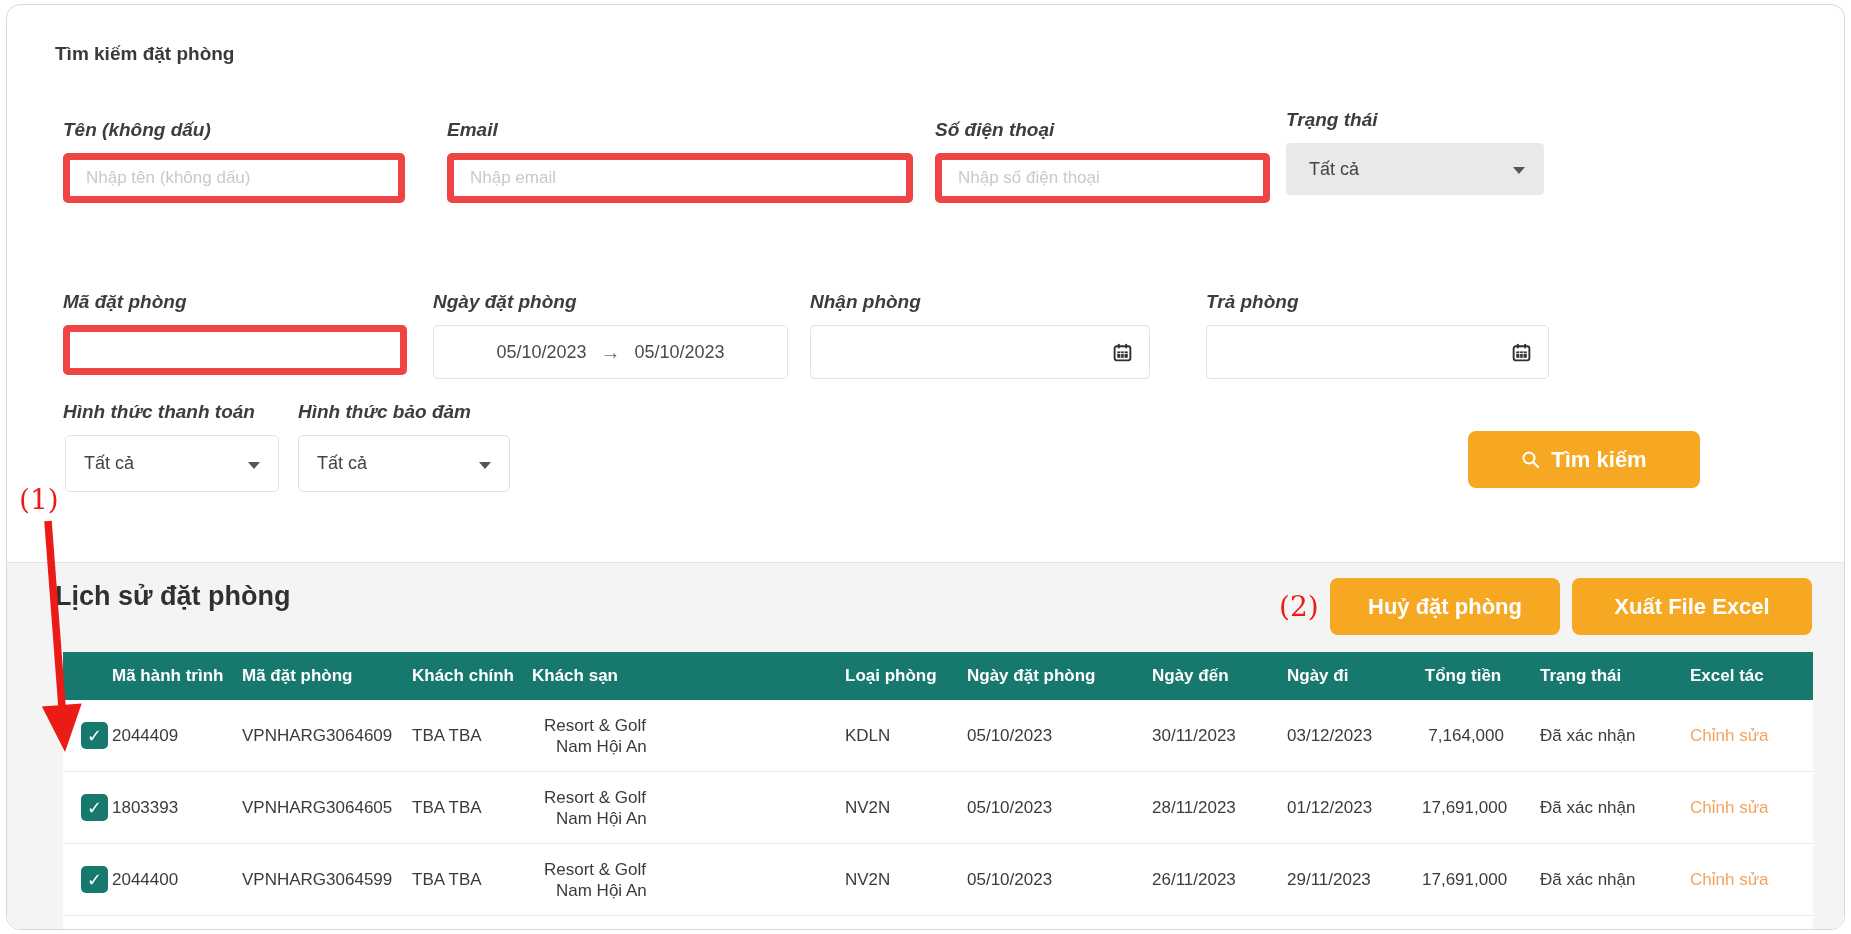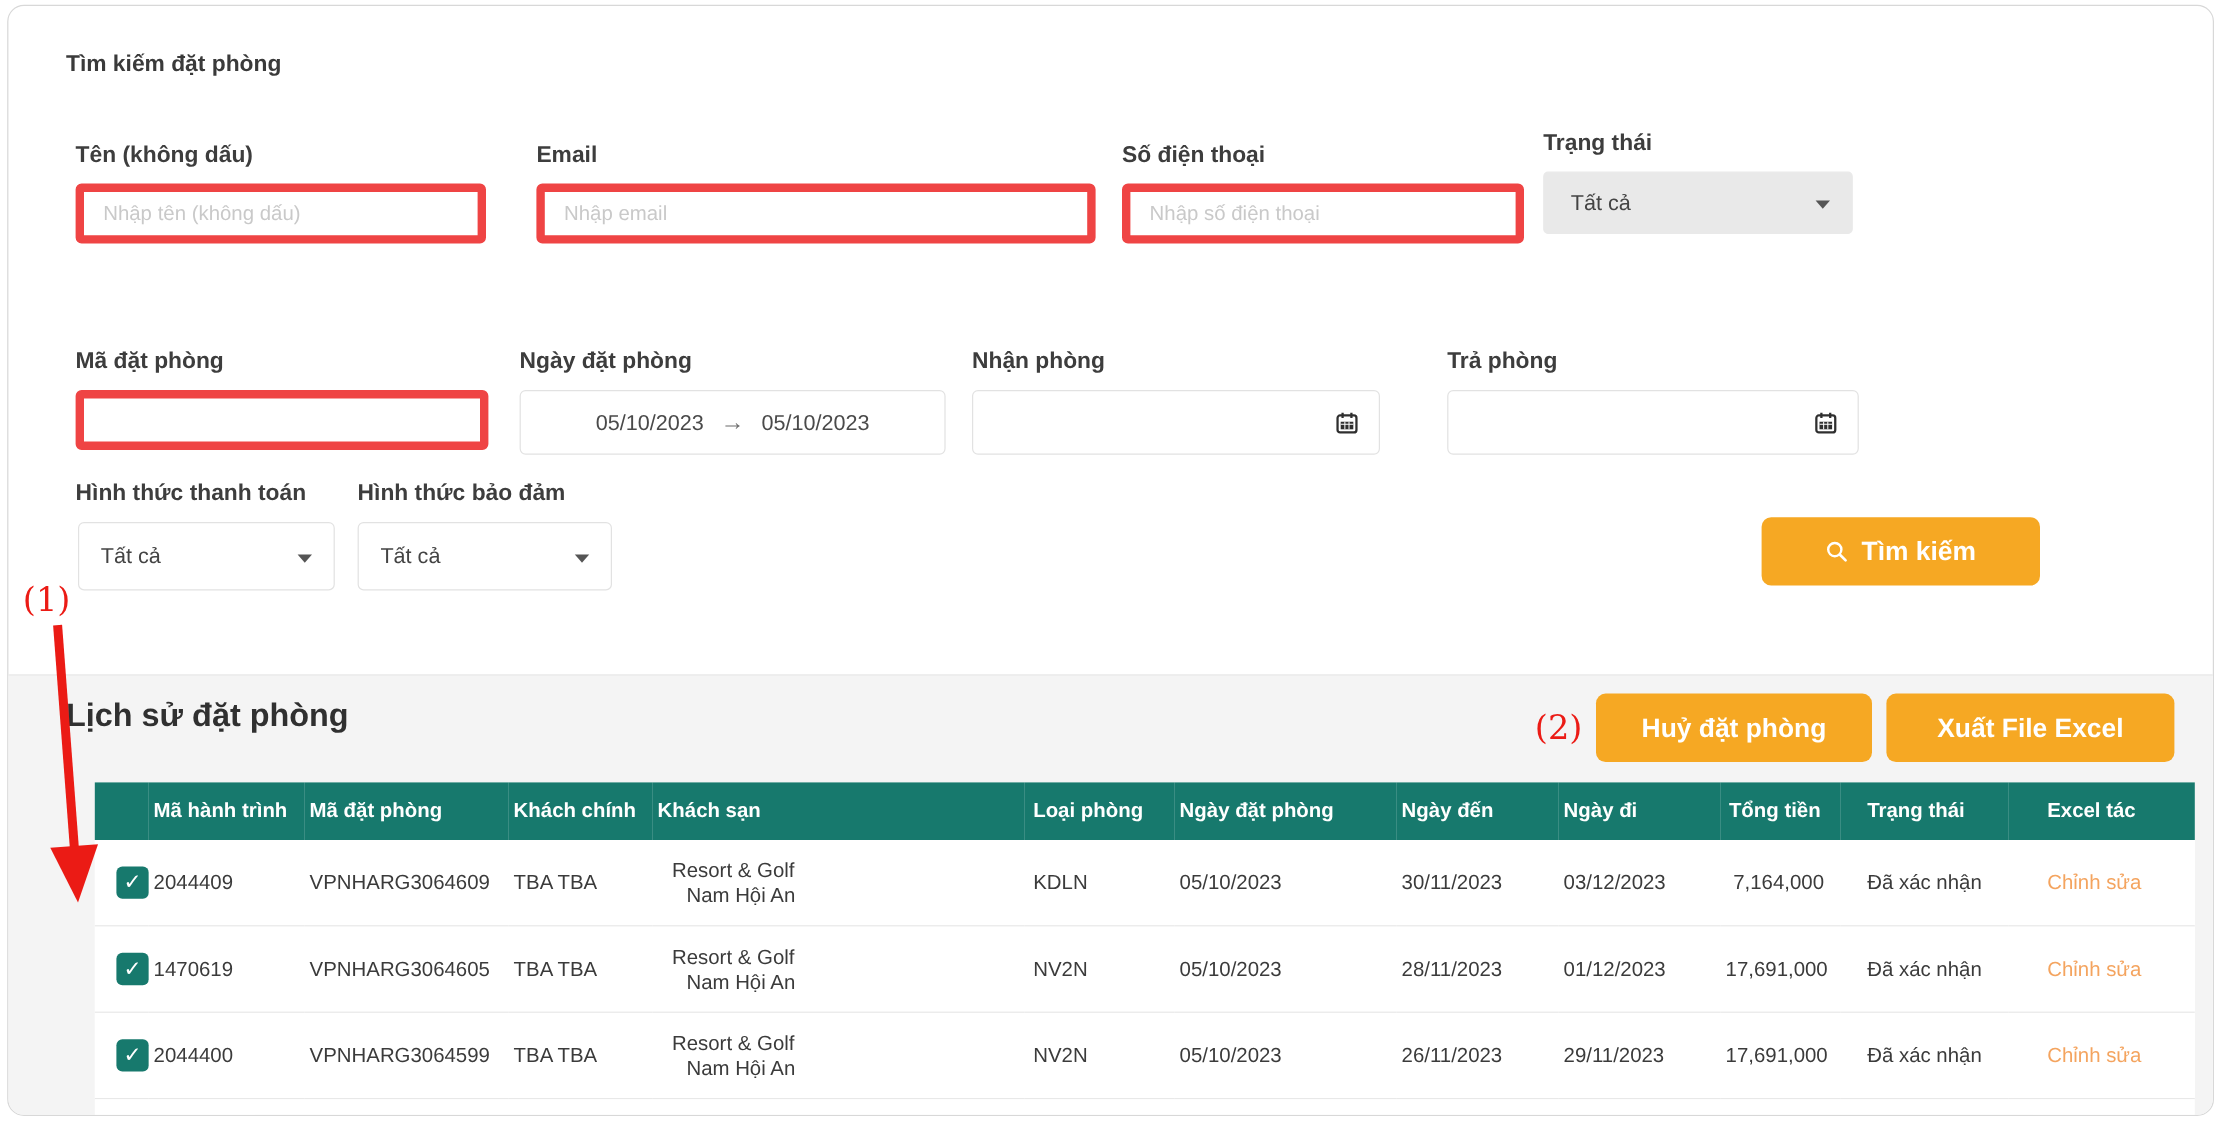--- a/index.html
+++ b/index.html
@@ -4,21 +4,21 @@
 <style>
   html,body{margin:0;padding:0;background:#fff;}
   body{font-family:"Liberation Sans","DejaVu Sans",sans-serif;color:#3b3b3b;}
   .stage{position:relative;width:1851px;height:934px;background:#fff;overflow:hidden;}
   .frame{position:absolute;left:6px;top:4px;width:1837px;height:924px;
          border:1px solid #d8d8d8;border-radius:14px;background:#fff;overflow:hidden;}
 
   
   .sec-title{position:absolute;left:48px;top:38px;font-size:19px;font-weight:700;color:#3a3a3a;}
   .field{position:absolute;}
-  .field label{display:block;font-size:19px;font-weight:700;color:#3d3d3d;margin-bottom:12px;}
+  .field label{display:block;font-size:19px;font-weight:700;color:#3d3d3d;margin-bottom:12px;font-style:italic;}
   .field input[type=text]{width:100%;box-sizing:border-box;height:50px;border:7px solid #ef4444;
         border-radius:5px;padding:0 16px;font-size:17px;color:#444;outline:none;
         font-family:"Liberation Sans","DejaVu Sans",sans-serif;}
   .field input::placeholder{color:#c9c9c9;}
   .box{box-sizing:border-box;height:54px;border:1px solid #e2e2e2;border-radius:5px;background:#fff;
        display:flex;align-items:center;font-size:18px;color:#4a4a4a;}
   .date-range{justify-content:center;gap:14px;}
   .date-range .arrow{color:#6f6f6f;font-size:20px;}
   .cal-box{justify-content:flex-end;padding-right:16px;}
   .select{box-sizing:border-box;border:1px solid #e2e2e2;border-radius:5px;background:#fff;
@@ -33,21 +33,21 @@
   .btn-search{position:absolute;left:1461px;top:426px;width:232px;height:57px;}
 
   
   .divider{position:absolute;left:0;top:557px;width:100%;height:1px;background:#e3e3e3;}
   .history-bg{position:absolute;left:0;top:558px;width:100%;height:366px;background:#f4f4f4;}
   .hist-title{position:absolute;left:48px;top:576px;font-size:27px;font-weight:700;color:#303030;}
   .btn-cancel{position:absolute;left:1323px;top:573px;width:230px;height:57px;}
   .btn-excel{position:absolute;left:1565px;top:573px;width:240px;height:57px;}
 
   
-  .table-wrap{position:absolute;left:72px;top:647px;width:1750px;}
+  .table-wrap{position:absolute;left:56px;top:647px;width:1750px;}
   table{border-collapse:collapse;table-layout:fixed;width:1750px;background:#fff;}
   thead th{background:#17796D;color:#fff;font-size:17px;font-weight:700;text-align:left;
            height:48px;padding:0 4px;}
   tbody td{font-size:17px;color:#3b3b3b;height:71px;padding:0 4px;background:#fff;
            border-bottom:1px solid #e8e8e8;}
   .c-money{text-align:right;padding-right:14px !important;}
   th.c-money{text-align:center;}
   .c-room{padding-left:7px !important;}
   .c-status{padding-left:22px !important;}
   .c-action{padding-left:32px !important;}
@@ -224,21 +224,21 @@
             <td>30/11/2023</td>
             <td>03/12/2023</td>
             <td class="c-money">7,164,000</td>
             <td class="c-status">Đã xác nhận</td>
             <td class="c-action"><span class="edit-link">Chỉnh sửa</span></td>
           </tr>
           <tr>
             <td>
                 <div class="checkbox"></div>
               </td>
-            <td>1470619</td>
+            <td>1803393</td>
             <td>VPNHARG3064605</td>
             <td>TBA TBA</td>
             <td>
               <div class="hotel-lines">
                 <div class="hotel-l1">Resort &amp; Golf</div>
                 <div class="hotel-l2">Nam Hội An</div>
               </div>
             </td>
             <td class="c-room">NV2N</td>
             <td>05/10/2023</td>

